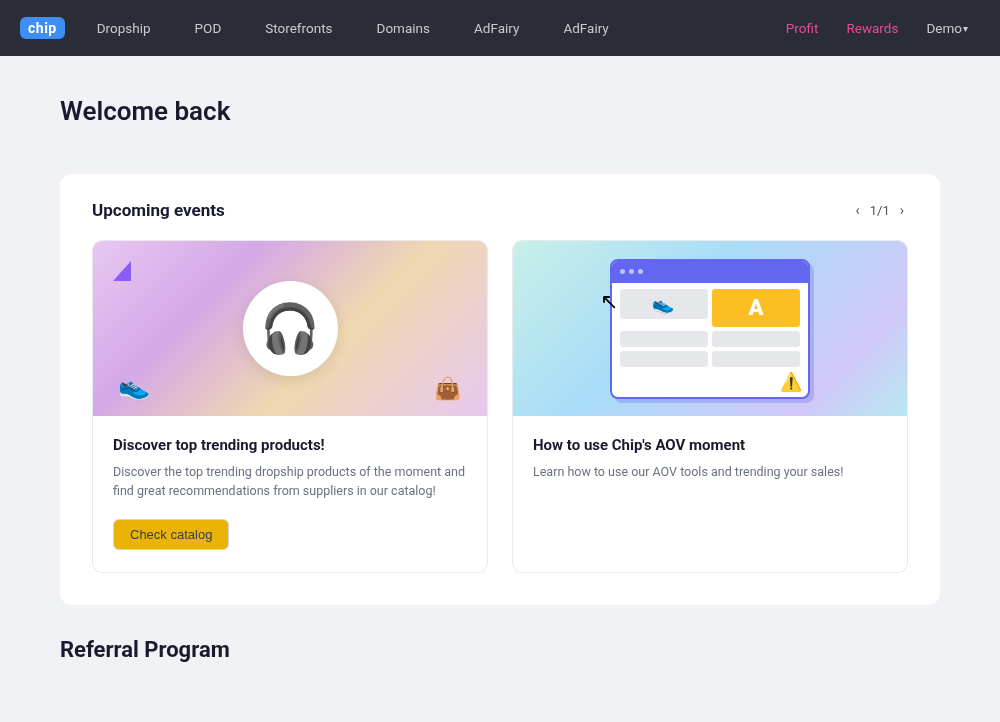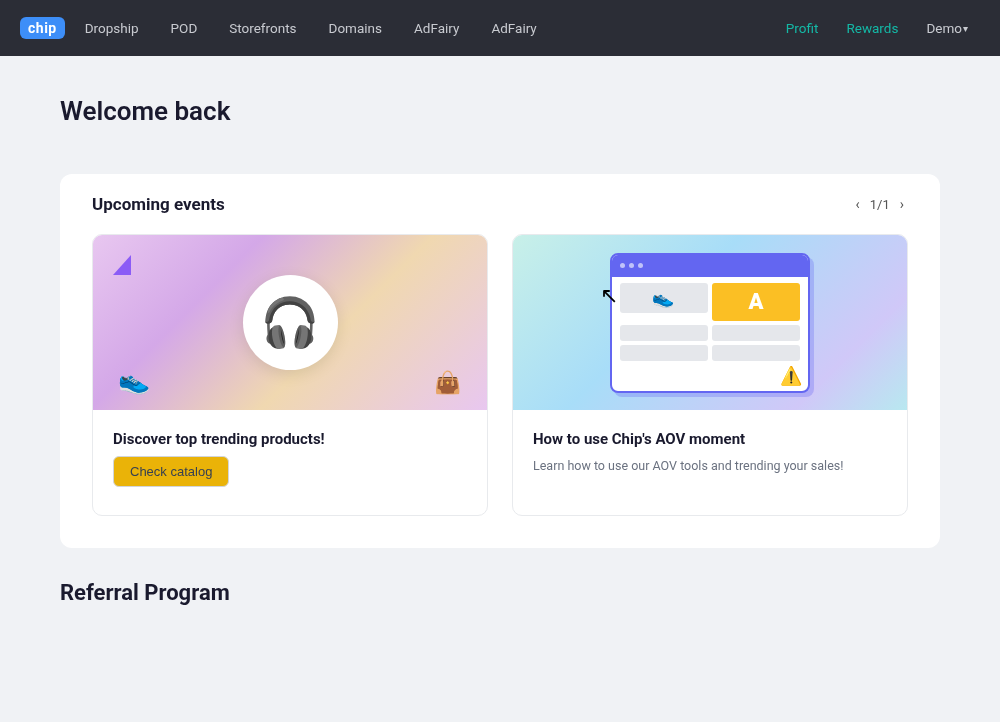--- a/index.html
+++ b/index.html
@@ -16,52 +16,52 @@
       background: #2b2d36;
       height: 56px;
       display: flex;
       align-items: center;
       padding: 0 20px;
       gap: 0;
     }
     .navbar-logo {
       display: flex;
       align-items: center;
-      margin-right: 8px;
+      margin-right: 20px;
     }
     .logo-chip {
       color: #fff;
       font-size: 14px;
       font-weight: 700;
       background: #3d8ef8;
       border-radius: 6px;
       padding: 3px 8px;
       letter-spacing: 0.5px;
     }
     .navbar-nav {
       display: flex;
       align-items: center;
-      gap: 8px;
+      gap: 20px;
       flex: 1;
     }
     .nav-item {
       color: #c8cad0;
       font-size: 13.5px;
       padding: 6px 12px;
       border-radius: 5px;
       cursor: pointer;
       text-decoration: none;
     }
     .navbar-right {
       display: flex;
       align-items: center;
       gap: 4px;
     }
     .nav-item-right {
-      color: #14b8a6;
+      color: #ec4899;
       font-size: 13.5px;
       padding: 6px 12px;
       border-radius: 5px;
       cursor: pointer;
     }
     .nav-demo {
       display: flex;
       align-items: center;
       gap: 1px;
       color: #c8cad0;
@@ -83,21 +83,21 @@
       font-size: 26px;
       font-weight: 600;
       color: #1a1a2e;
       margin-bottom: 48px;
     }
 
     
     .card-section {
       background: #fff;
       border-radius: 12px;
-      padding: 20px 32px 32px 32px;
+      padding: 26px 32px 32px 32px;
       margin-bottom: 32px;
     }
     .section-header {
       display: flex;
       align-items: center;
       justify-content: space-between;
       margin-bottom: 20px;
     }
     .section-title {
       font-size: 17px;
@@ -335,20 +335,21 @@
     <div class="event-cards">
 
       <div class="event-card">
         <div class="card-image card-image-1">
           <span class="shoe-badge">👟</span>
           <div class="headphone-circle">🎧</div>
           <span class="product-badge">👜</span>
         </div>
         <div class="card-body">
           <div class="card-title">Discover top trending products!</div>
+          <div class="card-desc">Discover the top trending dropship products of the moment and find great recommendations from suppliers in our catalog!</div>
           <button class="card-btn">Check catalog</button>
         </div>
       </div>
 
       <div class="event-card">
         <div class="card-image card-image-2">
           <div style="position:relative;">
             <div class="browser-mockup">
               <div class="browser-top">
                 <div class="browser-dot"></div>

